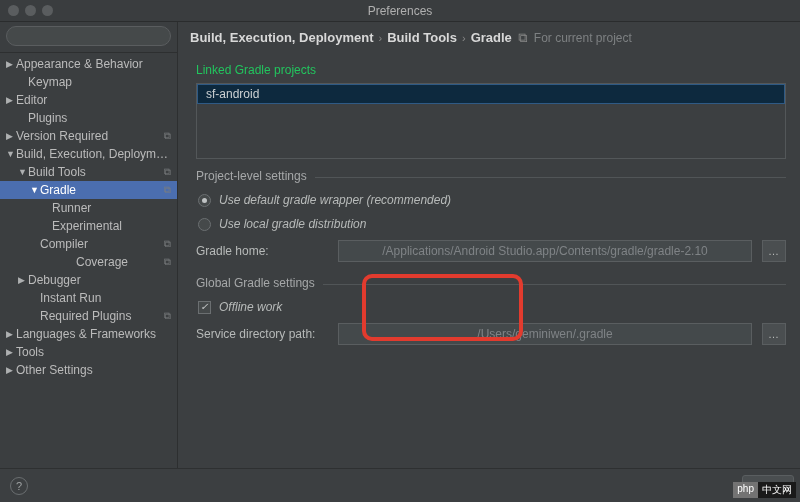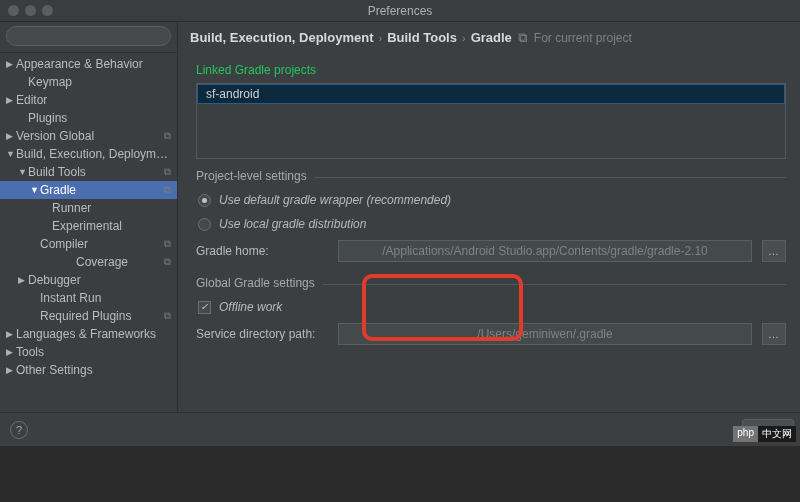--- a/index.html
+++ b/index.html
@@ -1,17 +1,17 @@
 <!DOCTYPE html>
 <html><head>
 <meta charset="utf-8">
 <style>
   * { box-sizing: border-box; margin: 0; padding: 0; font-family: -apple-system, "Helvetica Neue", Arial, sans-serif; }
   html, body { width: 800px; height: 502px; overflow: hidden; background:#2b2b2b; }
-  .window { width:800px; height:446px; background:#3c3f41; display:flex; flex-direction:column; color:#bbbbbb; font-size:12px; position:relative; }
+  .window { width:800px; height:502px; background:#3c3f41; display:flex; flex-direction:column; color:#bbbbbb; font-size:12px; position:relative; }
   .titlebar { height:22px; background:#3a3d3f; border-bottom:1px solid #2a2c2d; display:flex; align-items:center; justify-content:center; position:relative; }
   .traffic { position:absolute; left:8px; top:5px; display:flex; gap:6px; }
   .traffic span { width:11px; height:11px; border-radius:50%; background:#5a5d5f; display:block; }
   .titlebar-title { color:#b0b0b0; font-size:12px; }
   .body { flex:1; display:flex; min-height:0; }
   .sidebar { width:178px; background:#3b3e40; border-right:1px solid #2d2f30; display:flex; flex-direction:column; }
   .searchwrap { padding:4px 6px 6px 6px; border-bottom:1px solid #2d2f30; }
   .search { width:100%; height:20px; background:#45494a; border:1px solid #5a5d5f; border-radius:11px; padding:0 6px 0 20px; color:#bbb; font-size:11px; position:relative; }
   .search-icon { position:absolute; left:12px; top:9px; font-size:11px; color:#9a9a9a; pointer-events:none; }
   .tree { flex:1; overflow:auto; padding-top:2px; }
@@ -88,21 +88,21 @@
             <span class="lbl">Editor</span>
             <span class="badge"></span>
           </div>
           <div class="tree-row" style="padding-left: 18px;">
             <span class="arrow"></span>
             <span class="lbl">Plugins</span>
             <span class="badge"></span>
           </div>
           <div class="tree-row" style="padding-left: 6px;">
             <span class="arrow">▶</span>
-            <span class="lbl">Version Global</span>
+            <span class="lbl">Version Required</span>
             <span class="badge">⧉</span>
           </div>
           <div class="tree-row" style="padding-left: 6px;">
             <span class="arrow">▼</span>
             <span class="lbl">Build, Execution, Deployment</span>
             <span class="badge"></span>
           </div>
           <div class="tree-row" style="padding-left: 18px;">
             <span class="arrow">▼</span>
             <span class="lbl">Build Tools</span>

